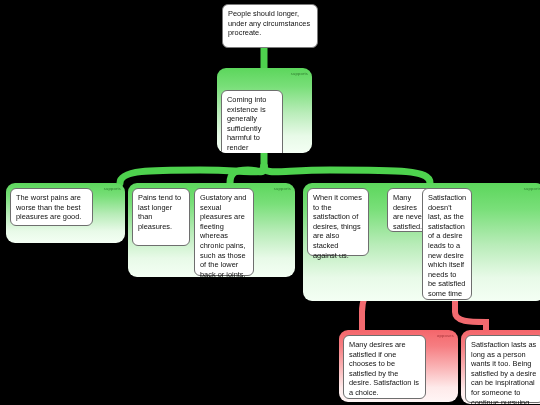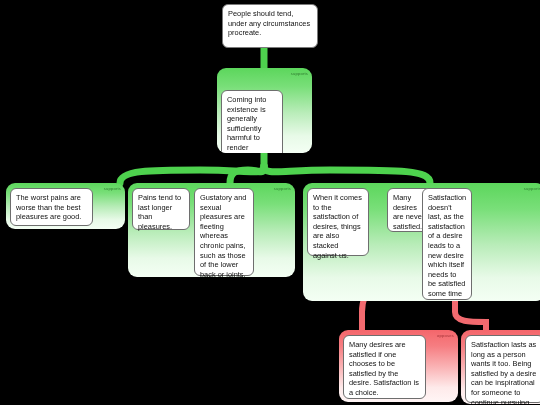--- a/index.html
+++ b/index.html
@@ -43,40 +43,40 @@
     <path d="M264,166 C264,176 260,170 248,170 C236,170 230,172 230,183" stroke="#4ed24e" stroke-width="7" fill="none" stroke-linecap="round"></path>
 
     <path d="M264,166 C264,176 280,170 330,170 C400,170 430,170 430,183" stroke="#4ed24e" stroke-width="7" fill="none" stroke-linecap="round"></path>
 
     <path d="M382,232 L382,250 C382,285 362,285 362,312 L362,332" stroke="#f26a6f" stroke-width="6" fill="none" stroke-linecap="round"></path>
 
     <path d="M455,300 L455,312 C455,322 470,322 486,322 L486,330" stroke="#f26a6f" stroke-width="6" fill="none" stroke-linecap="round"></path>
   </svg>
 
   <div class="card root" style="left:222px;top:4px;width:96px;height:44px;">
-    <span>People should tend, under any circumstances procreate.</span>
+    <span>People should longer, under any circumstances procreate.</span>
   </div>
 
   <div class="group sup" style="left:217px;top:68px;width:95px;height:85px;">
     <span class="tab sup">supports</span>
     <div class="card" style="left:4px;top:22px;width:62px;height:74px;">
       <span>Coming into existence is generally sufficiently harmful to render procreation wrong.</span>
     </div>
   </div>
 
-  <div class="group sup" style="left:6px;top:183px;width:119px;height:46px;">
+  <div class="group sup" style="left:6px;top:183px;width:119px;height:60px;">
     <span class="tab sup">supports</span>
     <div class="card" style="left:4px;top:5px;width:83px;height:38px;">
       <span>The worst pains are worse than the best pleasures are good.</span>
     </div>
   </div>
 
   <div class="group sup" style="left:128px;top:183px;width:167px;height:94px;">
     <span class="tab sup">supports</span>
-    <div class="card" style="left:4px;top:5px;width:58px;height:42px;">
+    <div class="card" style="left:4px;top:5px;width:58px;height:58px;">
       <span>Pains tend to last longer than pleasures.</span>
     </div>
     <div class="card" style="left:66px;top:5px;width:60px;height:88px;">
       <span>Gustatory and sexual pleasures are fleeting whereas chronic pains, such as those of the lower back or joints, are enduring.</span>
     </div>
   </div>
 
   <div class="group sup" style="left:303px;top:183px;width:227px;height:118px;padding-left:15px;">
     <span class="tab sup">supports</span>
     <div class="card" style="left:4px;top:5px;width:62px;height:68px;">

